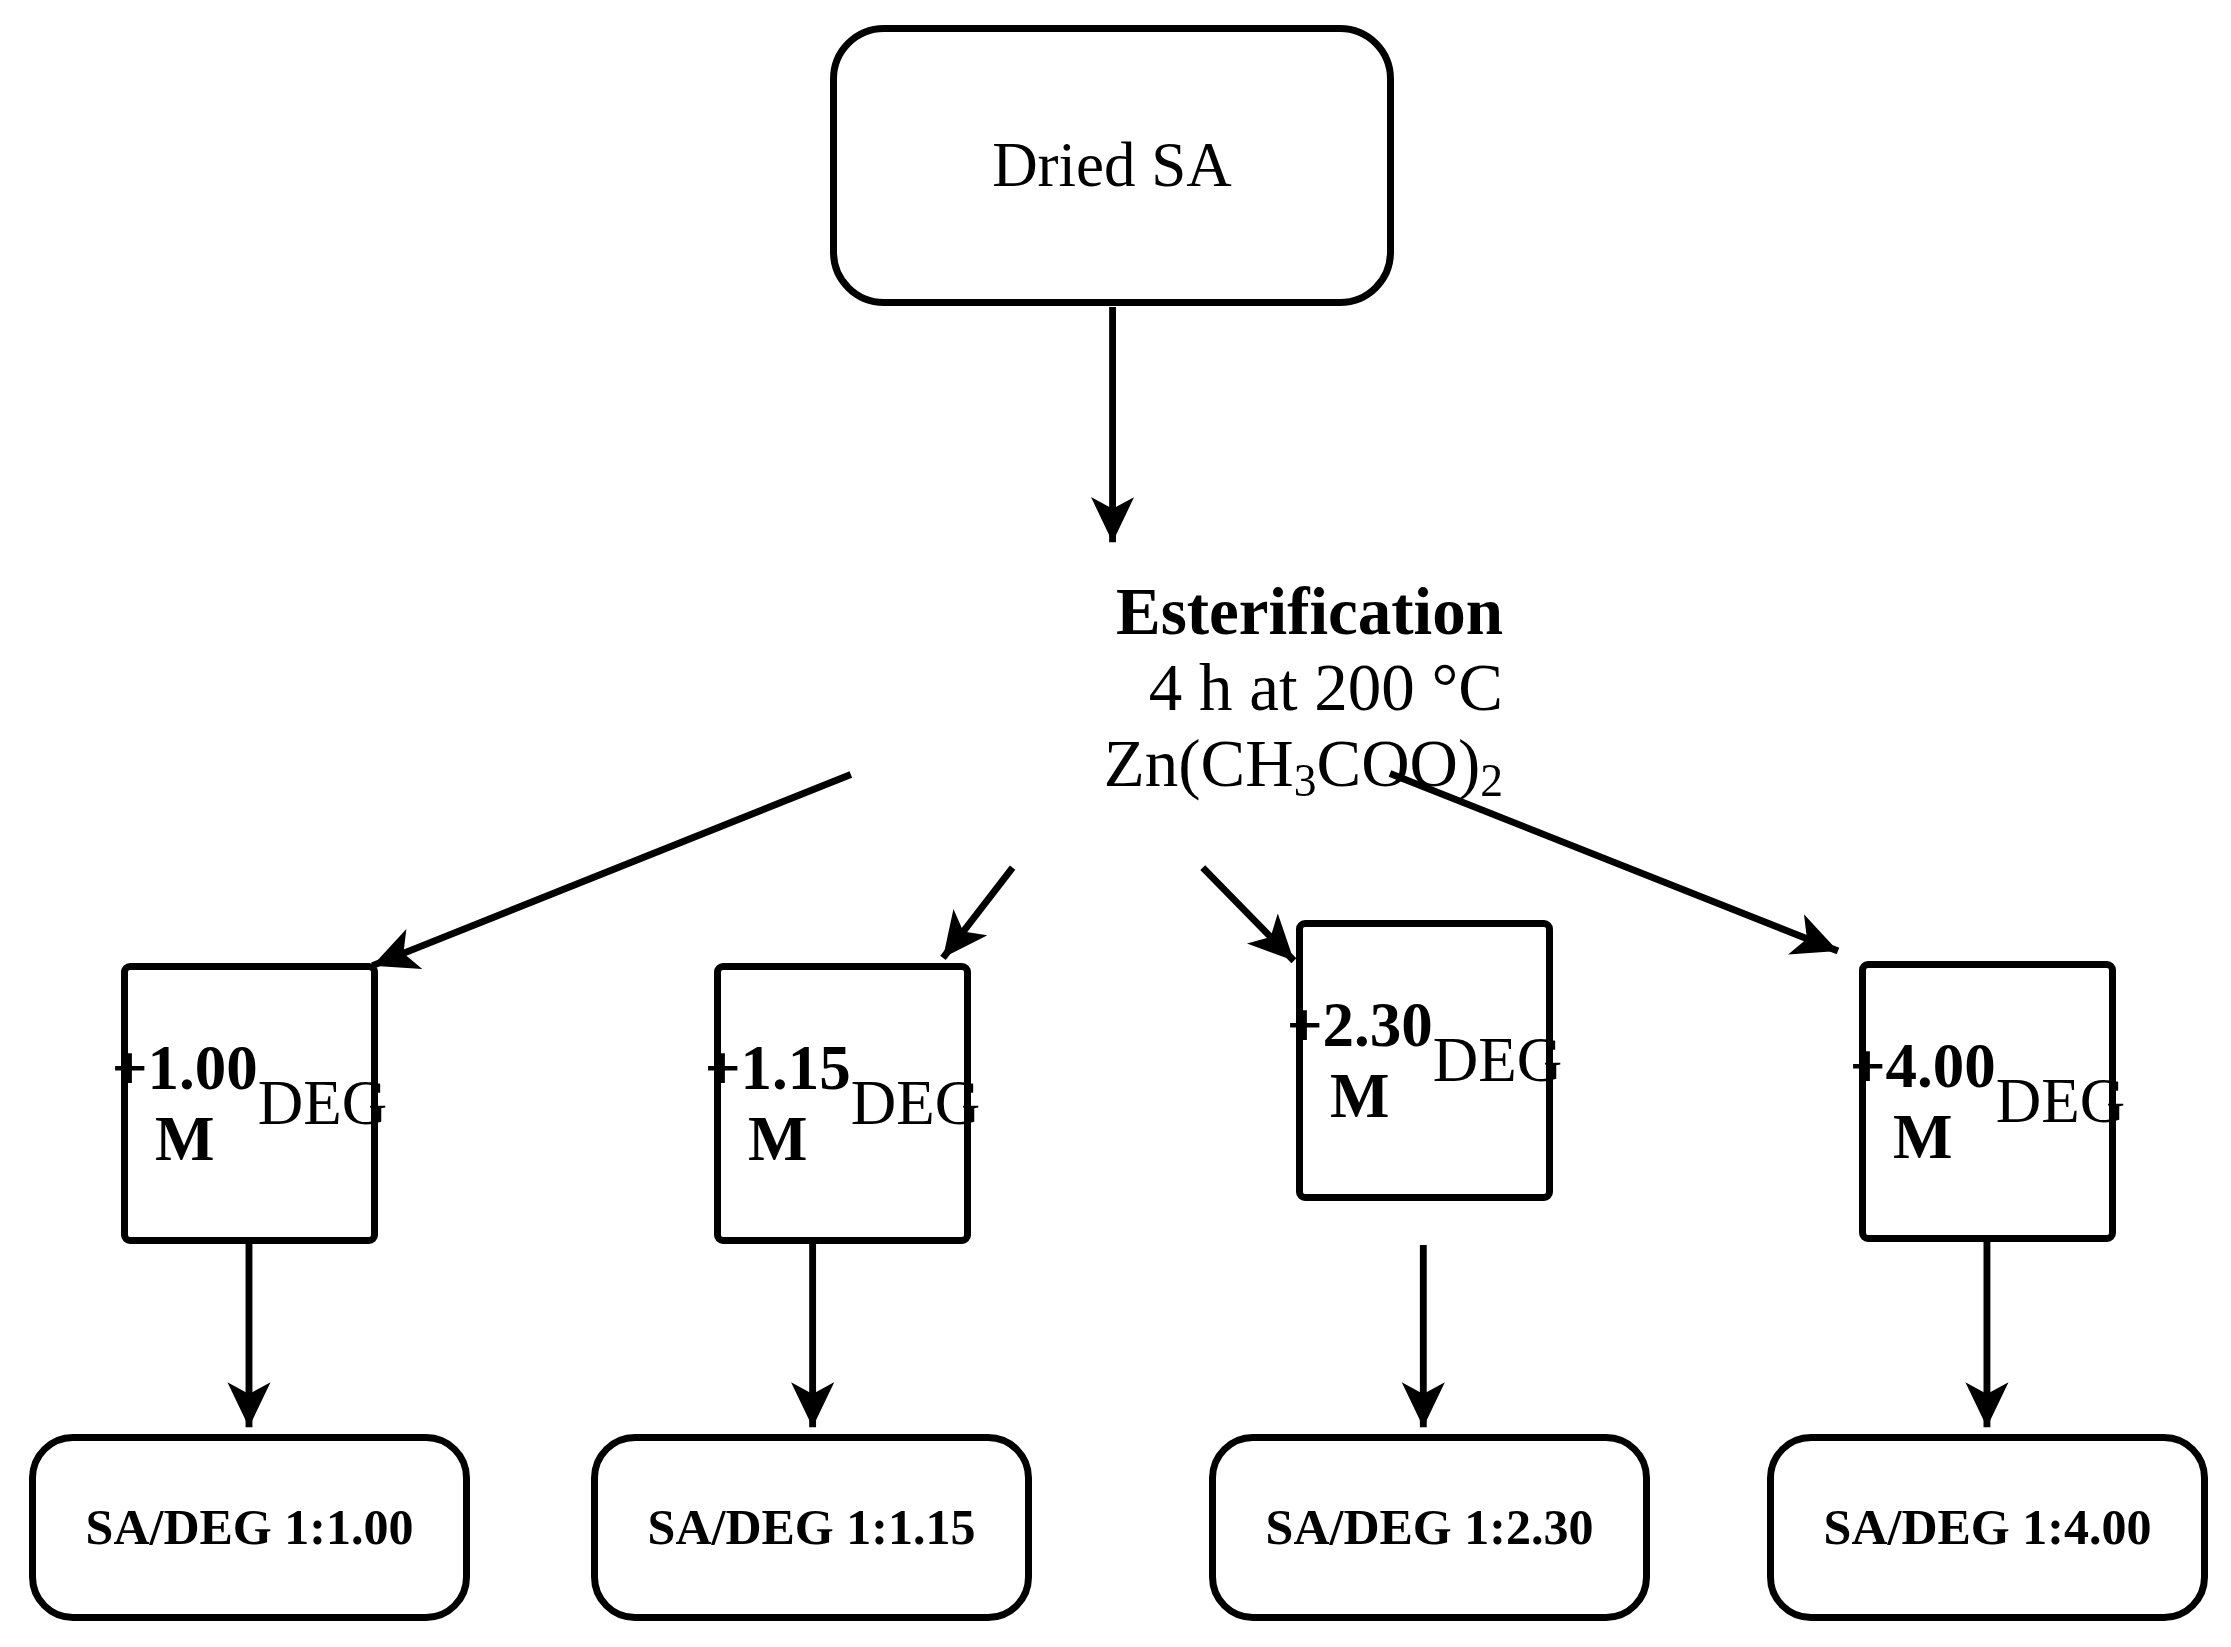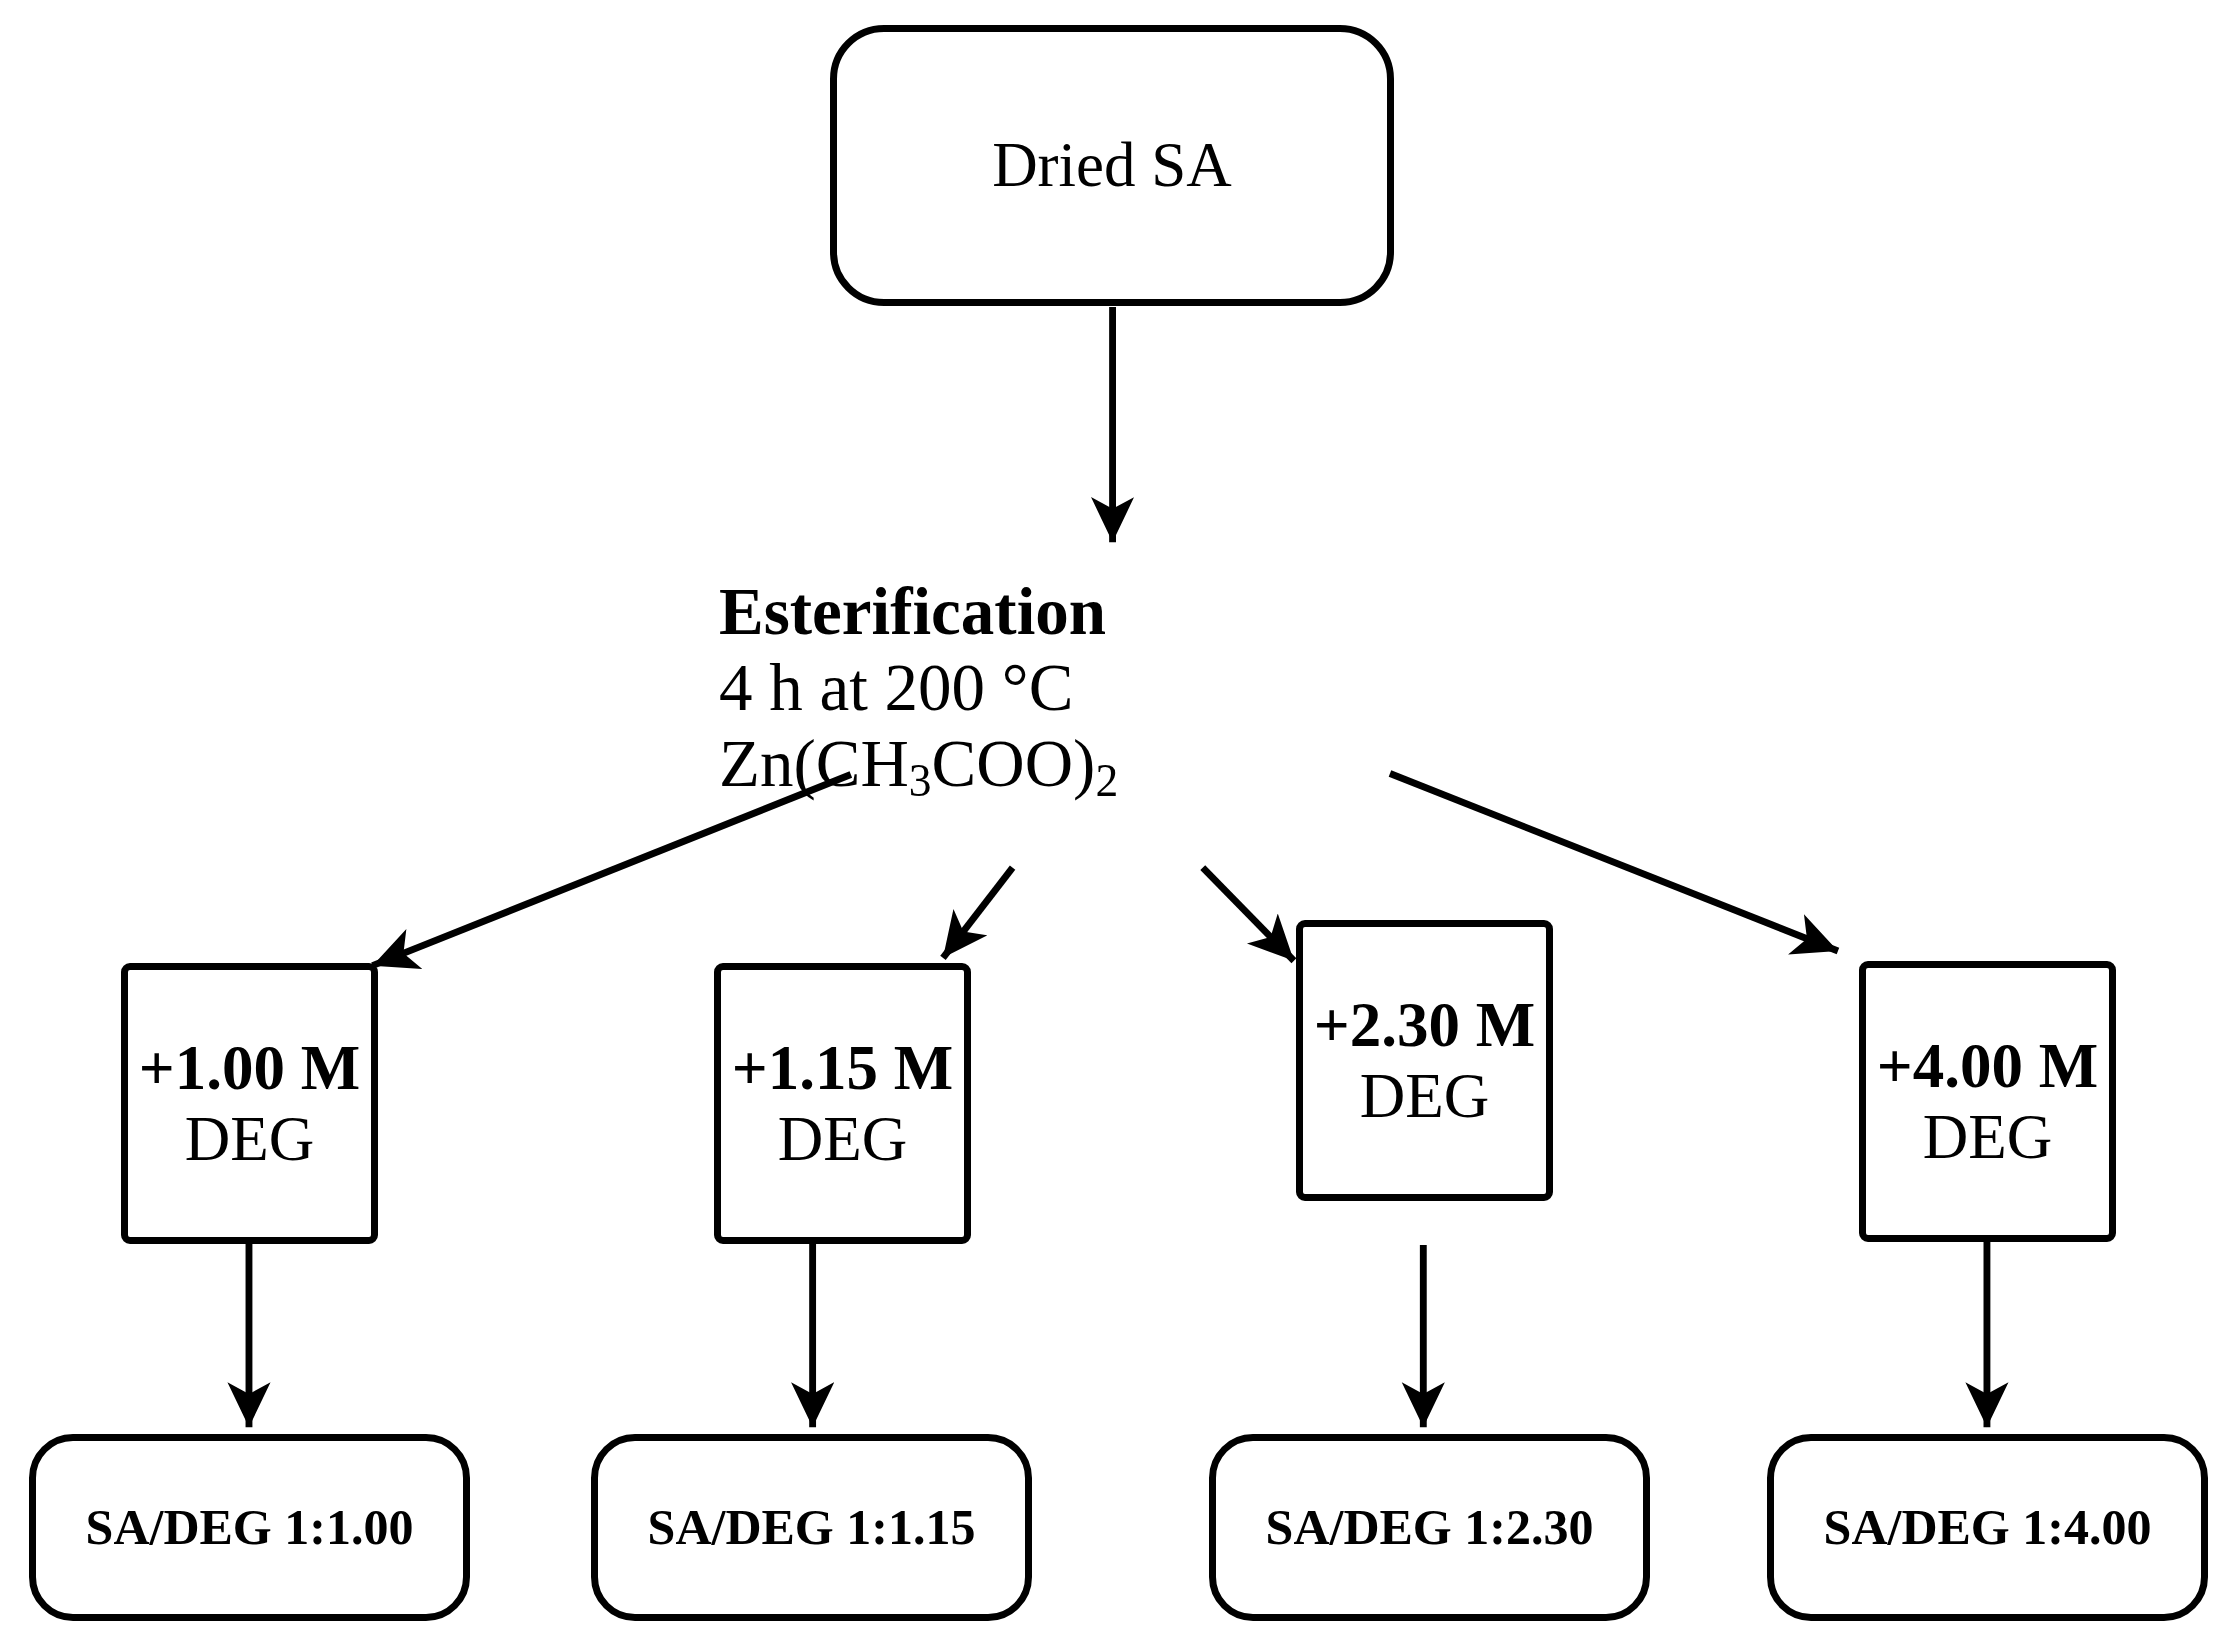--- a/index.html
+++ b/index.html
@@ -20,21 +20,21 @@
     left: 0;
     top: 0;
     pointer-events: none;
   }
   .box {
     position: absolute;
     box-sizing: border-box;
     border: 7.8px solid #000000;
     background: #ffffff;
     display: flex;
-    flex-direction: column;
+    flex-direction: row;
     align-items: center;
     justify-content: center;
     text-align: center;
   }
   .root-box {
     left: 830px; top: 24.5px;
     width: 564px; height: 281px;
     border-radius: 54px;
     font-size: 63px;
     line-height: 74px;
@@ -50,21 +50,21 @@
     border-radius: 44px;
     font-size: 50px;
     line-height: 69px;
     font-weight: bold;
     white-space: nowrap;
   }
   .process-label {
     position: absolute;
     left: 719px; top: 573px;
     width: 784px;
-    text-align: left;
+    text-align: right;
     font-size: 67px;
     line-height: 76px;
   }
   .bold { font-weight: bold; }
   .sub {
     font-size: 0.68em;
     vertical-align: -0.22em;
   }
 </style>
 </head>

